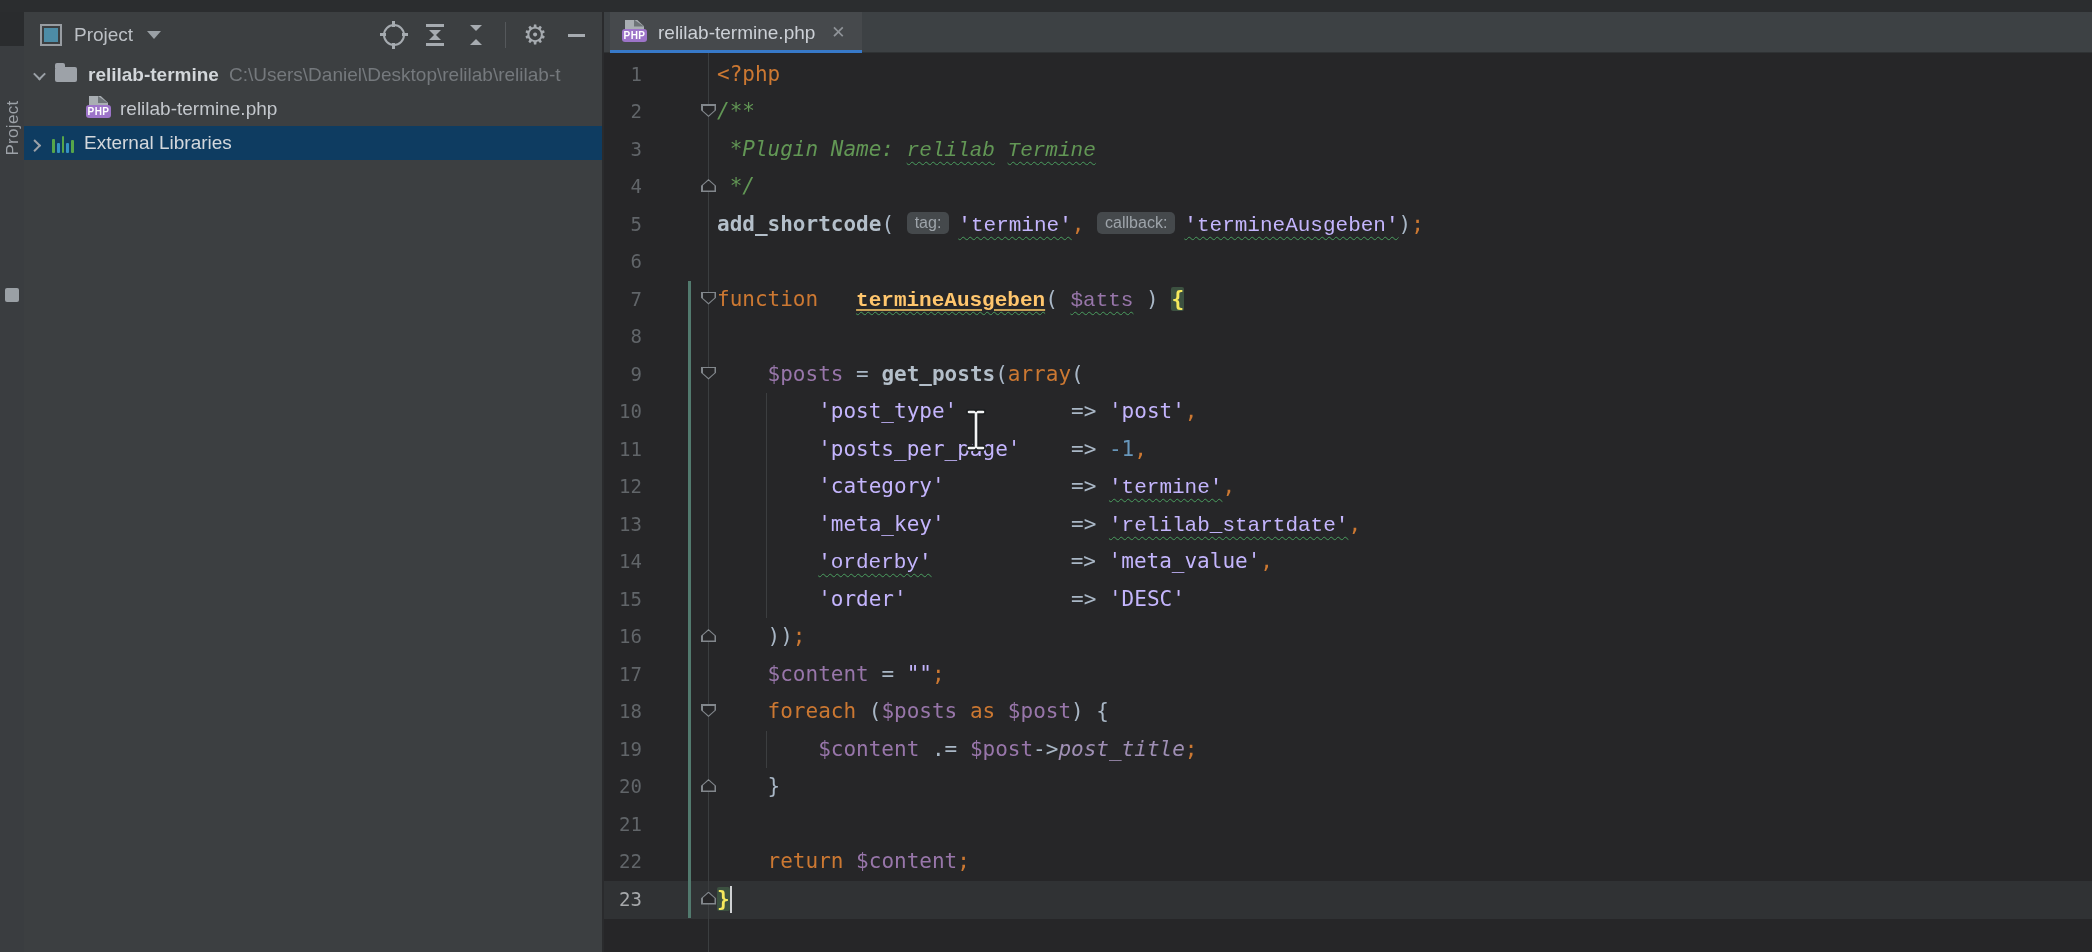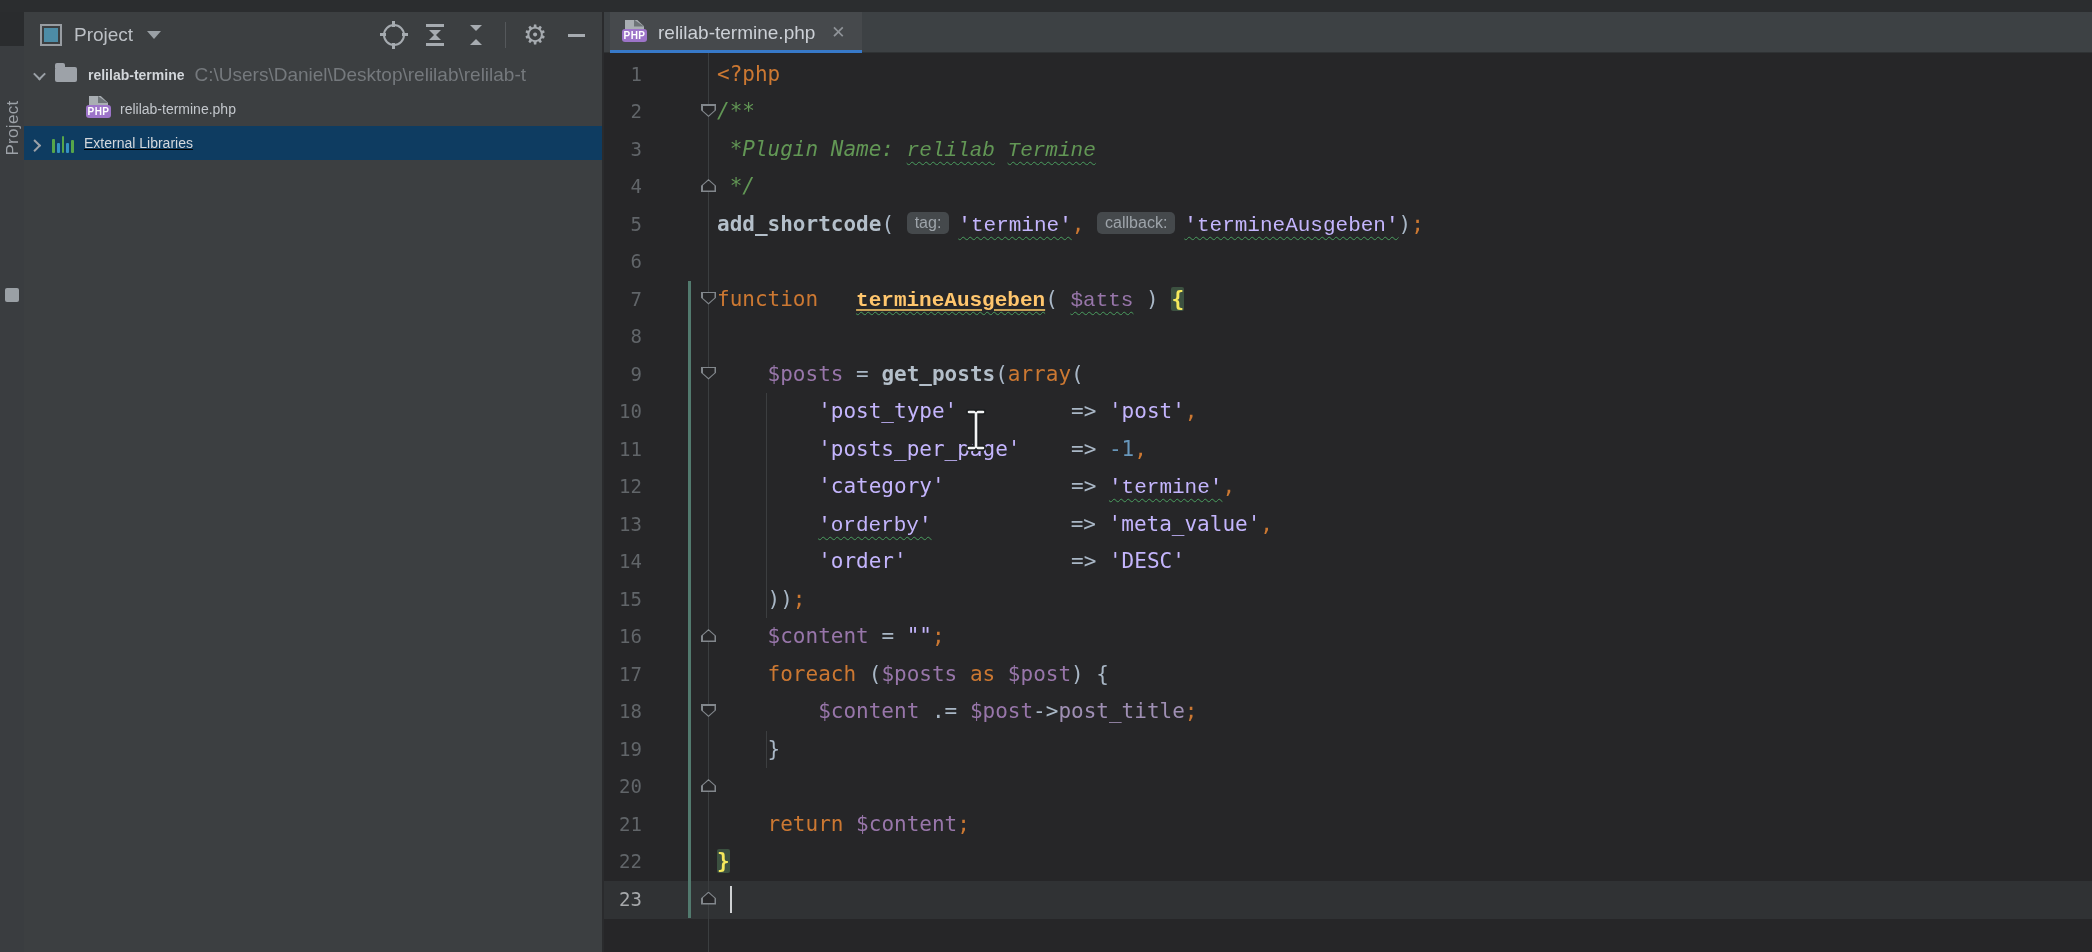--- a/index.html
+++ b/index.html
@@ -26,24 +26,24 @@
   .ph-caret { width:0; height:0; border-left:7px solid transparent; border-right:7px solid transparent;
               border-top:8px solid #9aa0a5; margin-left:14px; }
   .ph-icons { position:absolute; right:14px; top:0; height:46px; display:flex; align-items:center; gap:17px; }
   .icon-btn { display:flex; align-items:center; justify-content:center; width:24px; height:24px; }
   .ph-sep { width:1px; height:26px; background:#55585b; }
   .gear-glyph { font-size:27px; color:#a6abb0; line-height:24px; }
   .minus-bar { width:17px; height:3px; background:#a6abb0; }
 
   .tree { position:relative; }
   .tree-row { display:flex; align-items:center; height:34px; white-space:nowrap; overflow:hidden; }
-  .tree-row .label { color:#c3c7cc; font-size:14px; }
+  .tree-row .label { color:#c3c7cc; font-size:19px; }
   .tree-row .label.bold { font-weight:bold; color:#d2d6da; }
   .tree-row .path { color:#75797d; font-size:19px; margin-left:10px; }
-  .tree-row.selected { background:#0e3c61;text-decoration:underline; }
+  .tree-row.selected { background:#0e3c61; }
   .chev { width:18px; height:18px; display:flex; align-items:center; justify-content:center; flex:0 0 18px; }
   .chev i { display:block; width:9px; height:9px; border-right:2px solid #9ba1a7; border-bottom:2px solid #9ba1a7; }
   .chev.down i { transform:rotate(45deg) translate(-1px,-1px); }
   .chev.right i { transform:rotate(-45deg) translate(-2px,1px); }
   .tree-icon { width:26px; height:26px; margin:0 8px 0 6px; position:relative; flex:0 0 26px; }
 
   .folder-shape { position:absolute; left:1px; top:5px; width:22px; height:15px; background:#9da2a8; border-radius:2px; }
   .folder-shape::before { content:""; position:absolute; left:0; top:-4px; width:10px; height:5px; background:#9da2a8; border-radius:2px 2px 0 0; }
 
   .php-page { position:absolute; left:3px; top:0; width:19px; height:15px; background:#a9aeb3;
@@ -90,21 +90,21 @@
 
   .code { position:absolute; left:113px; top:2.5px; right:0;
           font-family:"DejaVu Sans Mono", monospace; font-size:21px; color:#a9b7c6; }
   .cl { height:37.5px; line-height:37.5px; white-space:pre; }
 
   .kw   { color:#cc7832; }
   .com  { color:#629755; font-style:italic; }
   .str  { color:#c4b5fd; }
   .num  { color:#6897bb; }
   .var  { color:#9876aa; }
-  .field{ color:#9f8fb4; }
+  .field{ color:#9f8fb4;font-style:italic; }
   .d    { color:#a9b7c6; }
   .pn   { color:#cc7832; }
   .call { color:#b4bfca; font-weight:bold; }
   .decl { color:#ffc66d; font-weight:bold; }
   .bm   { color:#f5e95c; background:#3c5140; font-weight:bold; border-radius:2px; }
   .sq   { text-decoration:underline wavy #4a9d5f; text-decoration-thickness:1.3px; text-underline-offset:5px;font-family:Liberation Mono, monospace; }
   .u    { text-decoration:underline; text-decoration-color:#c7a156; text-underline-offset:3px; }
   .hintchip { display:inline-block; background:#45494c; color:#9ea4aa; font-family:"Liberation Sans",sans-serif;
               font-size:16px; line-height:22px; border-radius:5px; padding:0 8px; margin:0 9px 0 0; vertical-align:3px; }
 
@@ -306,20 +306,21 @@
           <div class="cl"><span class="com"> *Plugin Name: </span><span class="sq"><span class="com">relilab</span></span><span class="com"> </span><span class="sq"><span class="com">Termine</span></span></div>
           <div class="cl"><span class="com"> */</span></div>
           <div class="cl"><span class="call">add_shortcode</span><span class="d">( </span><span class="hintchip">tag:</span><span class="sq"><span class="str">'termine'</span></span><span class="pn">,</span><span class="d"> </span><span class="hintchip">callback:</span><span class="sq"><span class="str">'termineAusgeben'</span></span><span class="d">)</span><span class="pn">;</span></div>
           <div class="cl"></div>
           <div class="cl"><span class="kw">function</span><span class="d">   </span><span class="sq"><span class="decl u">termineAusgeben</span></span><span class="d">( </span><span class="sq"><span class="var">$atts</span></span><span class="d"> ) </span><span class="bm">{</span></div>
           <div class="cl"></div>
           <div class="cl"><span class="d">    </span><span class="var">$posts</span><span class="d"> = </span><span class="call">get_posts</span><span class="d">(</span><span class="kw">array</span><span class="d">(</span></div>
           <div class="cl"><span class="d">        </span><span class="str">'post_type'</span><span class="d">         =&gt; </span><span class="str">'post'</span><span class="pn">,</span></div>
           <div class="cl"><span class="d">        </span><span class="str">'posts_per_page'</span><span class="d">    =&gt; </span><span class="num">-1</span><span class="pn">,</span></div>
           <div class="cl"><span class="d">        </span><span class="str">'category'</span><span class="d">          =&gt; </span><span class="sq"><span class="str">'termine'</span></span><span class="pn">,</span></div>
+          <div class="cl"><span class="d">        </span><span class="str">'meta_key'</span><span class="d">          =&gt; </span><span class="sq"><span class="str">'relilab_startdate'</span></span><span class="pn">,</span></div>
           <div class="cl"><span class="d">        </span><span class="sq"><span class="str">'orderby'</span></span><span class="d">           =&gt; </span><span class="str">'meta_value'</span><span class="pn">,</span></div>
           <div class="cl"><span class="d">        </span><span class="str">'order'</span><span class="d">             =&gt; </span><span class="str">'DESC'</span></div>
           <div class="cl"><span class="d">    ))</span><span class="pn">;</span></div>
           <div class="cl"><span class="d">    </span><span class="var">$content</span><span class="d"> = </span><span class="str">""</span><span class="pn">;</span></div>
           <div class="cl"><span class="d">    </span><span class="kw">foreach</span><span class="d"> (</span><span class="var">$posts</span><span class="d"> </span><span class="kw">as</span><span class="d"> </span><span class="var">$post</span><span class="d">) {</span></div>
           <div class="cl"><span class="d">        </span><span class="var">$content</span><span class="d"> .= </span><span class="var">$post</span><span class="d">-&gt;</span><span class="field">post_title</span><span class="pn">;</span></div>
           <div class="cl"><span class="d">    }</span></div>
           <div class="cl"></div>
           <div class="cl"><span class="d">    </span><span class="kw">return</span><span class="d"> </span><span class="var">$content</span><span class="pn">;</span></div>
           <div class="cl"><span class="bm">}</span></div>

